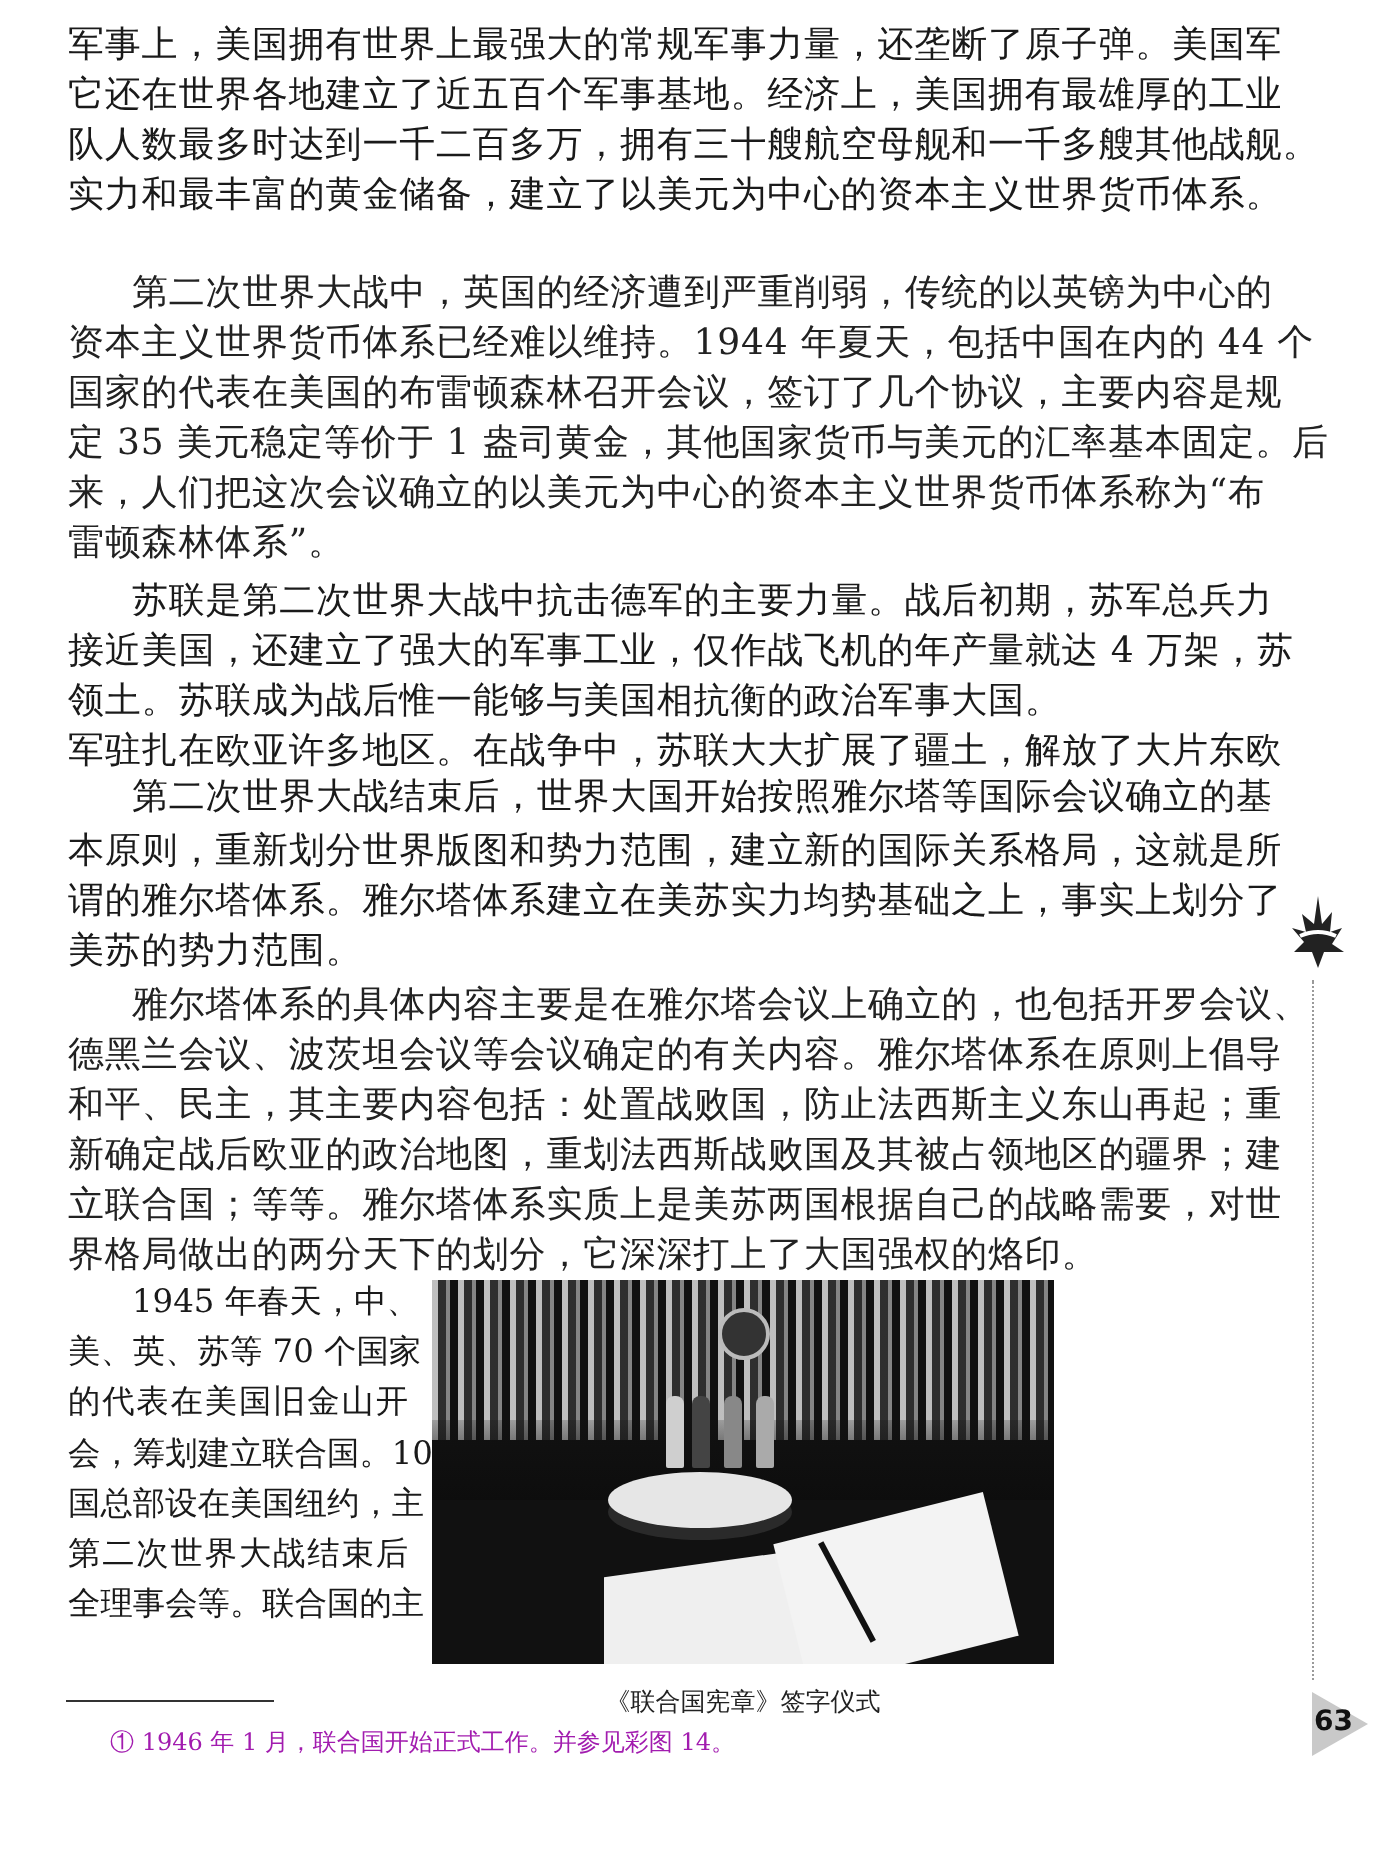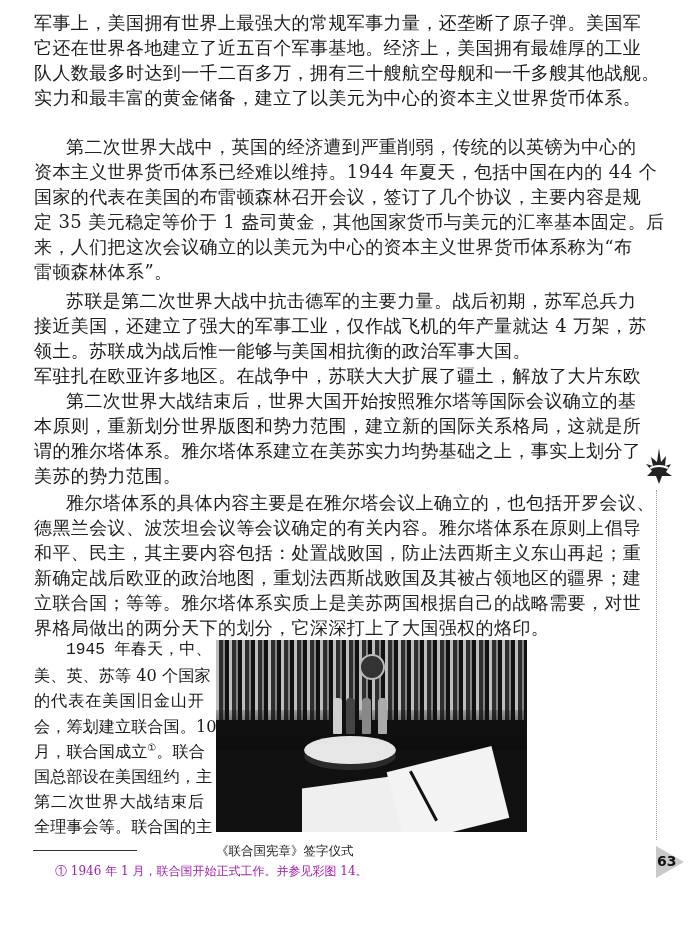--- a/index.html
+++ b/index.html
@@ -22,21 +22,21 @@
   .emblem { position:absolute; left:143px; top:14px; width:22px; height:22px; border-radius:50%;
             border:2px solid #bbb; background:#333; }
   .table-top { position:absolute; left:88px; top:96px; width:92px; height:28px; border-radius:50%;
                background:#e6e6e6; box-shadow:0 6px 0 #2a2a2a; }
   .person { position:absolute; top:58px; width:9px; height:36px; background:#cfcfcf; border-radius:4px 4px 1px 1px; }
   .book-l { position:absolute; left:86px; top:148px; width:120px; height:60px; background:#efefef;
             transform:skewX(-8deg) rotate(-8deg); transform-origin:left bottom; }
   .book-r { position:absolute; left:178px; top:118px; width:108px; height:74px; background:#f3f3f3;
             transform:rotate(-14deg); }
   .pen { position:absolute; left:206px; top:128px; width:3px; height:56px; background:#111; transform:rotate(-28deg); }
-  .caption { position:absolute; left:216px; width:311px; top:843px; text-align:left;
+  .caption { position:absolute; left:216px; width:311px; top:843px; text-align:center;
              font-size:12.5px; line-height:16px; color:#222; }
   .fn-rule { position:absolute; left:33px; top:850px; width:104px; border-top:1px solid #333; }
   .footnote { position:absolute; left:55px; top:863px; font-size:12px; line-height:16px; color:#a21caf; white-space:nowrap; }
   .margin-line { position:absolute; left:656px; top:490px; width:0; height:350px;
                  border-left:1.5px dotted #9a9a9a; }
   .margin-ornament { position:absolute; left:644px; top:446px; width:30px; height:40px; }
   .page-tab { position:absolute; left:656px; top:846px; width:0; height:0;
               border-top:16px solid transparent; border-bottom:16px solid transparent;
               border-left:28px solid #c9c9c9; }
   .page-num { position:absolute; left:657px; top:853px; font-family:"DejaVu Sans","Liberation Sans",sans-serif;
@@ -63,41 +63,40 @@
 </div>
 
 <div class="para" style="top:288px;">
   <span class="ln" style="padding-left:32px;">苏联是第二次世界大战中抗击德军的主要力量。战后初期，苏军总兵力</span>
   <span class="ln">接近美国，还建立了强大的军事工业，仅作战飞机的年产量就达 4 万架，苏</span>
   <span class="ln last">领土。苏联成为战后惟一能够与美国相抗衡的政治军事大国。</span>
   <span class="ln">军驻扎在欧亚许多地区。在战争中，苏联大大扩展了疆土，解放了大片东欧</span>
 </div>
 
 <div class="para" style="top:388px;">
-  <span class="ln" style="padding-left:32px;">第二次世界大战结束后，世界大国开始按照雅尔塔等国际会议确立的基</span>
+  <span class="ln" style="padding-left:32px;font-family:Liberation Mono, monospace;">第二次世界大战结束后，世界大国开始按照雅尔塔等国际会议确立的基</span>
   <span class="ln">本原则，重新划分世界版图和势力范围，建立新的国际关系格局，这就是所</span>
   <span class="ln">谓的雅尔塔体系。雅尔塔体系建立在美苏实力均势基础之上，事实上划分了</span>
   <span class="ln last">美苏的势力范围。</span>
 </div>
 
 <div class="para kai" style="top:490px;">
   <span class="ln" style="padding-left:32px;">雅尔塔体系的具体内容主要是在雅尔塔会议上确立的，也包括开罗会议、</span>
   <span class="ln">德黑兰会议、波茨坦会议等会议确定的有关内容。雅尔塔体系在原则上倡导</span>
   <span class="ln">和平、民主，其主要内容包括：处置战败国，防止法西斯主义东山再起；重</span>
   <span class="ln">新确定战后欧亚的政治地图，重划法西斯战败国及其被占领地区的疆界；建</span>
   <span class="ln">立联合国；等等。雅尔塔体系实质上是美苏两国根据自己的战略需要，对世</span>
   <span class="ln last">界格局做出的两分天下的划分，它深深打上了大国强权的烙印。</span>
 </div>
 
 <div class="narrow" style="top:638px;">
-  <span class="ln" style="padding-left:32px;font-family:Liberation Mono, monospace;">1945 年春天，中、</span>
-  <span class="ln">美、英、苏等 40 个国家</span>
+  <span class="ln" style="padding-left:32px;">1945 年春天，中、</span>
+  <span class="ln">美、英、苏等 70 个国家</span>
   <span class="ln">的代表在美国旧金山开</span>
   <span class="ln">会，筹划建立联合国。10</span>
-  <span class="ln"><span>月，联合国成立</span><sup class="fnref">①</sup><span>。联合</span></span>
   <span class="ln">国总部设在美国纽约，主</span>
   <span class="ln">第二次世界大战结束后</span>
   <span class="ln">全理事会等。联合国的主</span>
 </div>
 
 <div class="figure" title="UN Charter signing ceremony photo: round table, flags, open book with pen">
   <div class="flags"></div>
   <div class="flags-dark"></div>
   <div class="emblem"></div>
   <div class="person" style="left:117px;"></div>

